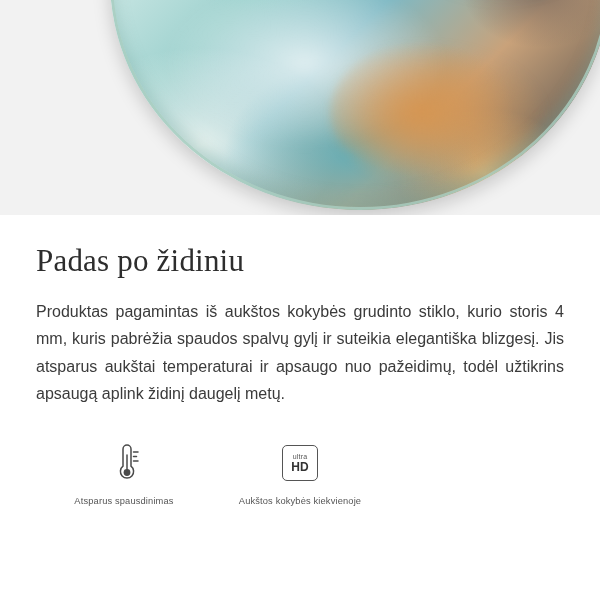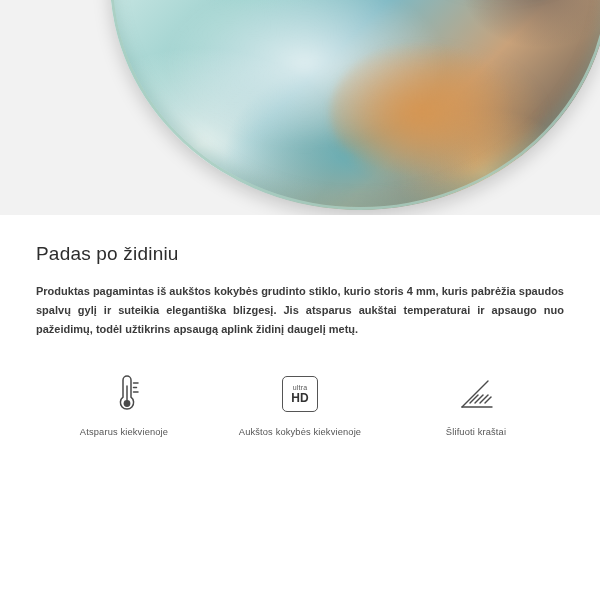--- a/index.html
+++ b/index.html
@@ -89,37 +89,36 @@
     border-radius: 50%;
     border: 3px solid rgba(167,205,192,0.85);
     box-shadow: inset 0 -8px 14px rgba(120,170,160,0.35);
   }
 
   
   .content {
     padding: 26px 36px 0 36px;
   }
   .title {
-    font-family: Liberation Sans, sans-serif;
-    font-size: 19px;
+    font-family: Liberation Serif, serif;
+    font-size: 31px;
     line-height: 1.32;
     color: #2d2d2d;
     font-weight: 400;
     margin: 0 0 16px 0;
     letter-spacing: 0.2px;
   }
   .title .line2 { display: block; }
   .desc {
-    font-size: 11px;
+    font-size: 16px;
     line-height: 1.72;
     color: #3b3b3b;
     margin: 0;
     max-width: 532px;
     text-align: justify;
-    font-weight: bold;
   }
 
   
   .features {
     margin-top: 28px;
     display: grid;
     grid-template-columns: repeat(3, 1fr);
     row-gap: 14px;
   }
   .feature {
@@ -195,45 +194,32 @@
         <div class="feature-icon">
           <svg width="34" height="40" viewBox="0 0 34 40" fill="none" stroke="#4a4a4a" stroke-width="1.5" stroke-linecap="round">
             <path d="M16 6a4 4 0 0 1 8 0v17.2a6.6 6.6 0 1 1-8 0V6z"></path>
             <circle cx="20" cy="29.5" r="3.4" fill="#4a4a4a" stroke="none"></circle>
             <line x1="20" y1="12" x2="20" y2="28"></line>
             <line x1="26.5" y1="9" x2="31" y2="9"></line>
             <line x1="26.5" y1="13.5" x2="29.5" y2="13.5"></line>
             <line x1="26.5" y1="18" x2="31" y2="18"></line>
           </svg>
         </div>
-        <div class="feature-label">Atsparus kiekvienoje</div>
+        <div class="feature-label">Atsparus spausdinimas</div>
       </div>
 
       <div class="feature">
         <div class="feature-icon">
           <div class="uhd-box">
             <span class="uhd-top">ultra</span>
             <span class="uhd-bottom">HD</span>
           </div>
         </div>
         <div class="feature-label">Aukštos kokybės kiekvienoje</div>
       </div>
 
 
 
-      <div class="feature">
-        <div class="feature-icon">
-          <svg width="36" height="34" viewBox="0 0 36 34" fill="none" stroke="#4a4a4a" stroke-width="1.4" stroke-linecap="round">
-            <path d="M4 30 L30 4"></path>
-            <path d="M4 30 L34 30"></path>
-            <path d="M12 26 L20 18"></path>
-            <path d="M17 26 L25 18"></path>
-            <path d="M22 26 L30 18"></path>
-            <path d="M27 26 L33 20"></path>
-          </svg>
-        </div>
-        <div class="feature-label">Šlifuoti kraštai</div>
-      </div>
 
 
     </div>
   </div>
 </div>
 
 </body></html>

